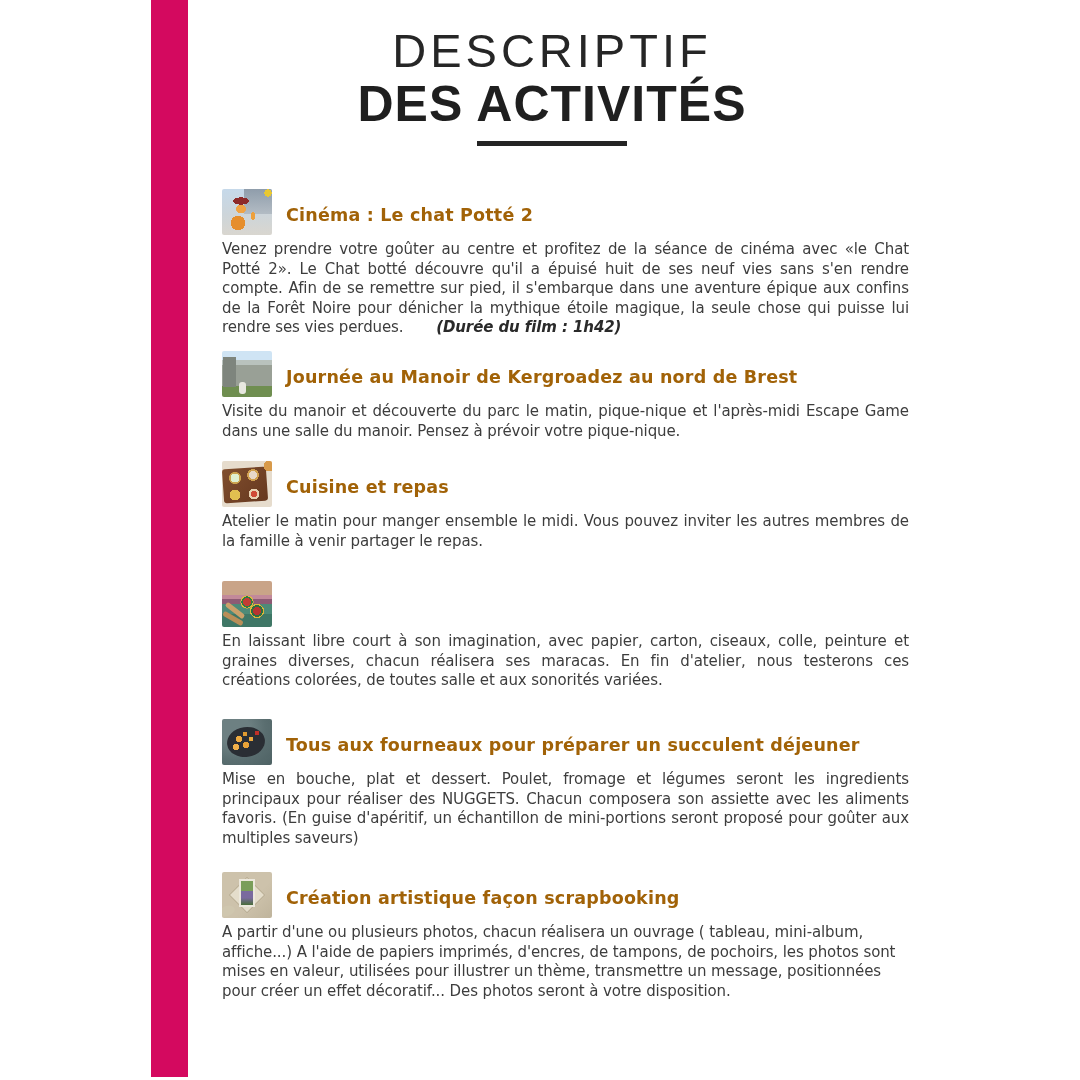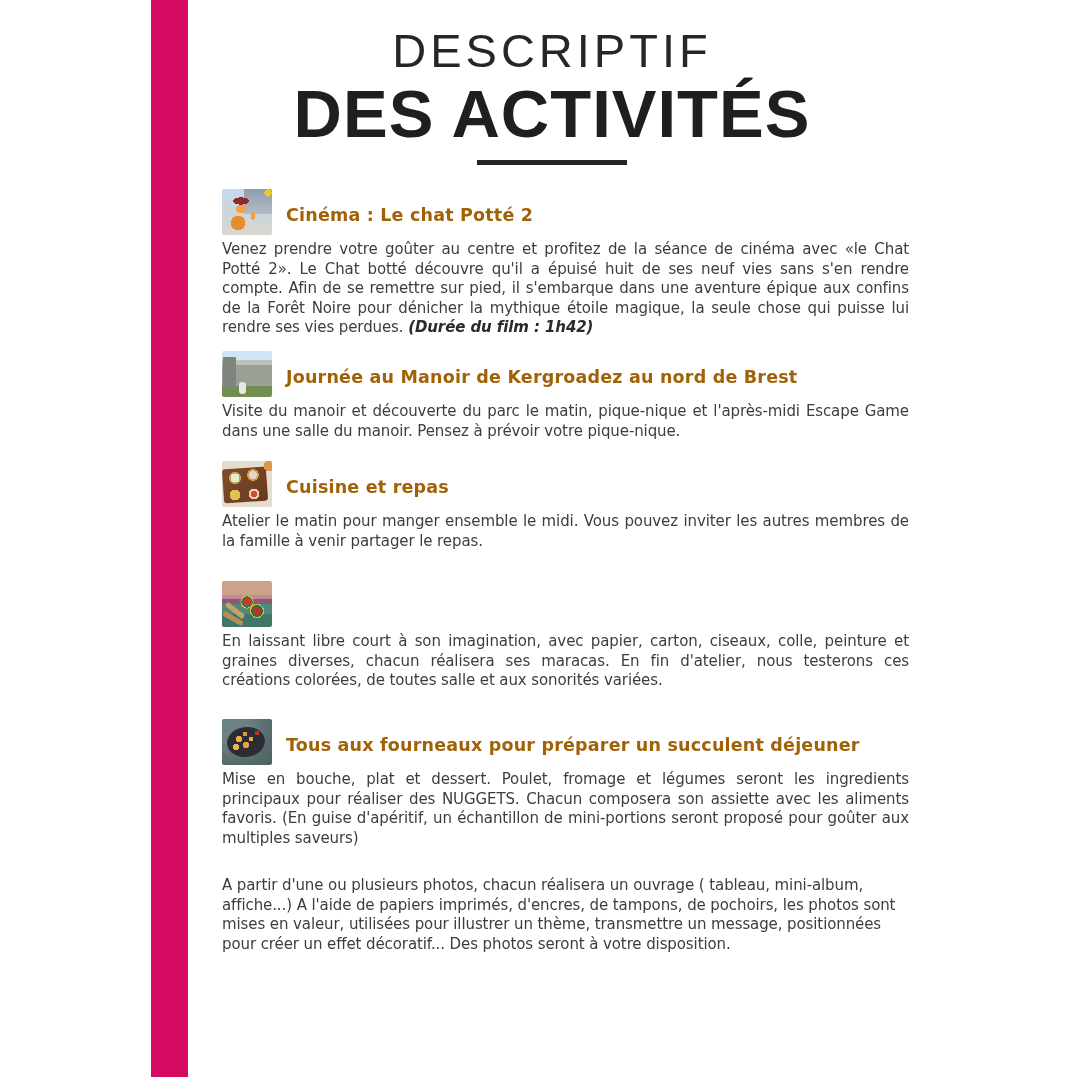--- a/index.html
+++ b/index.html
@@ -17,41 +17,41 @@
   }
   
   .title-block {
     position:absolute; left:252px; top:26px; width:600px; text-align:center;
     font-family:"Liberation Sans", sans-serif; color:#262626;
   }
   .title-line1 {
     font-size:47px; font-weight:300; letter-spacing:4px; line-height:1.05;
   }
   .title-line2 {
-    font-size:67px; font-weight:800; letter-spacing:1px; line-height:1.1;
+    font-size:50px; font-weight:800; letter-spacing:1px; line-height:1.1;
     margin-top:2px; color:#1f1f1f;
   }
   .title-underline {
     width:150px; height:5px; background:#242424; margin:9px auto 0;
   }
   
   .activity {
     position:absolute; left:222px; width:687px;
   }
   .activity-header { display:flex; align-items:center; gap:14px; height:47px; }
   .activity-title {
     font-size:17.5px; font-weight:700; color:#a16207; letter-spacing:0.2px;
     padding-top:6px;
   }
   .activity-body {
     margin-top:5px; font-size:15px; line-height:19.5px; text-align:justify;
     color:#3d3d3d; letter-spacing:-0.1px;
   }
   .activity-body.no-justify { text-align:left; white-space:pre-line; }
-  .note { font-weight:700; font-style:italic; color:#2a2a2a; }
+  .note { font-weight:700; font-style:italic; color:#2a2a2a;margin-left:28px; }
   
   .icon {
     width:50px; height:46px; position:relative; overflow:hidden; flex:none;
     border-radius:2px;
   }
   .icon .d { position:absolute; }
   .icon-cinema { background:linear-gradient(180deg,#c6d9ea 0%,#cdd5da 55%,#d9d6cf 100%); }
   .icon-cinema .p1 { right:0; top:0; width:28px; height:25px;
     background:linear-gradient(180deg,#8f9dab,#b3bcc4); }
   .icon-cinema .p2 { inset:0; background:
@@ -166,17 +166,25 @@
       <div class="icon icon-nuggets">
         <div class="d p1"></div>
         <div class="d p2"></div>
       </div>
       <h3 class="activity-title">Tous aux fourneaux pour préparer un succulent déjeuner</h3>
     </div>
     <p class="activity-body">Mise en bouche, plat et dessert. Poulet, fromage et légumes seront les ingredients principaux pour réaliser des NUGGETS. Chacun composera son assiette avec les aliments favoris. (En guise d'apéritif, un échantillon de mini-portions seront proposé pour goûter aux multiples saveurs)</p>
   </section>
 
   <section class="activity" id="s5">
+    <div class="activity-header">
+      <div class="icon icon-scrap">
+        <div class="d p1"></div>
+        <div class="d p2"></div>
+        <div class="d p3"></div>
+      </div>
+      <h3 class="activity-title">Création artistique façon scrapbooking</h3>
+    </div>
     <p class="activity-body no-justify">A partir d'une ou plusieurs photos, chacun réalisera un ouvrage ( tableau, mini-album,
 affiche...) A l'aide de papiers imprimés, d'encres, de tampons, de pochoirs, les photos sont mises en valeur, utilisées pour illustrer un thème, transmettre un message, positionnées pour créer un effet décoratif... Des photos seront à votre disposition.</p>
   </section>
 
 </main>
 
 </body></html>

